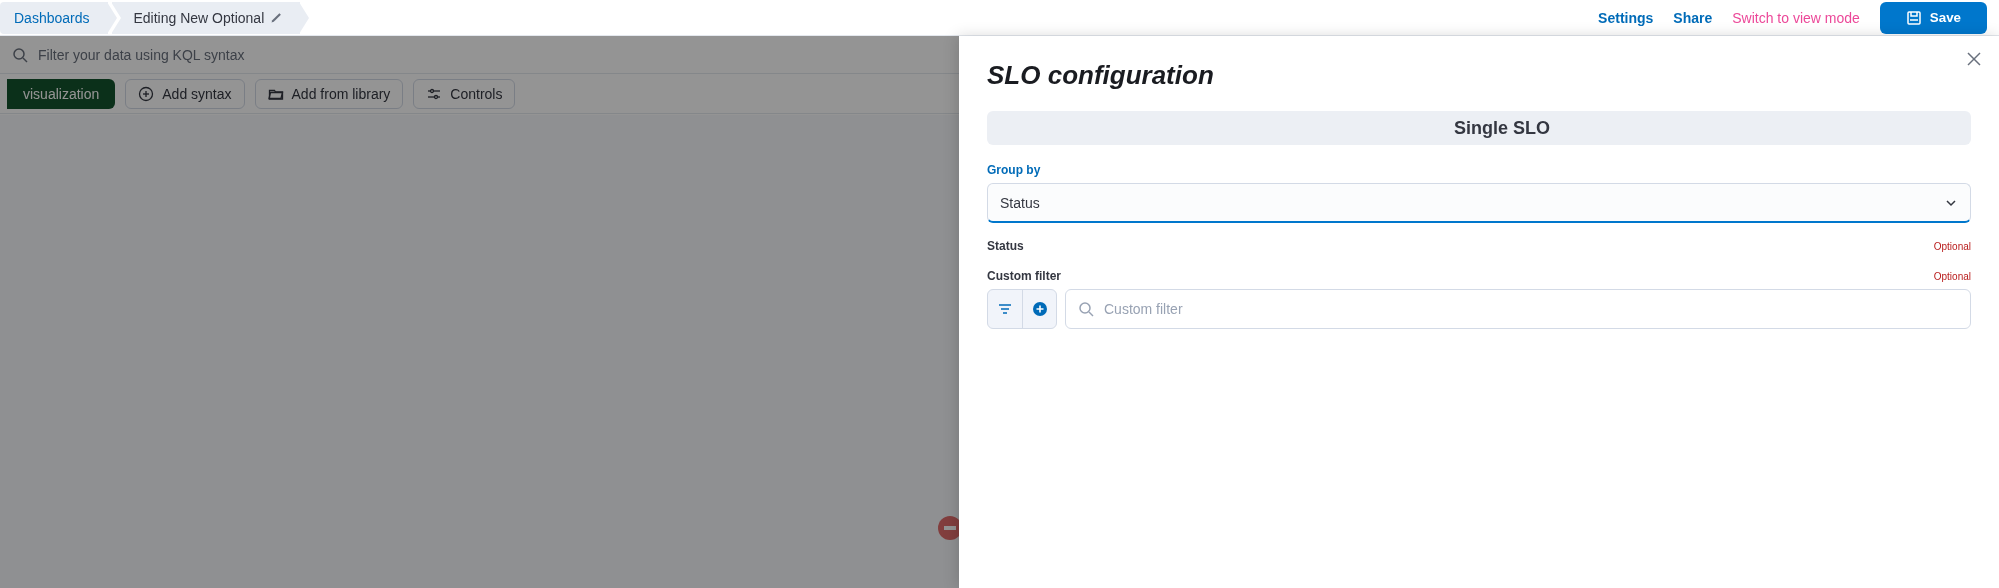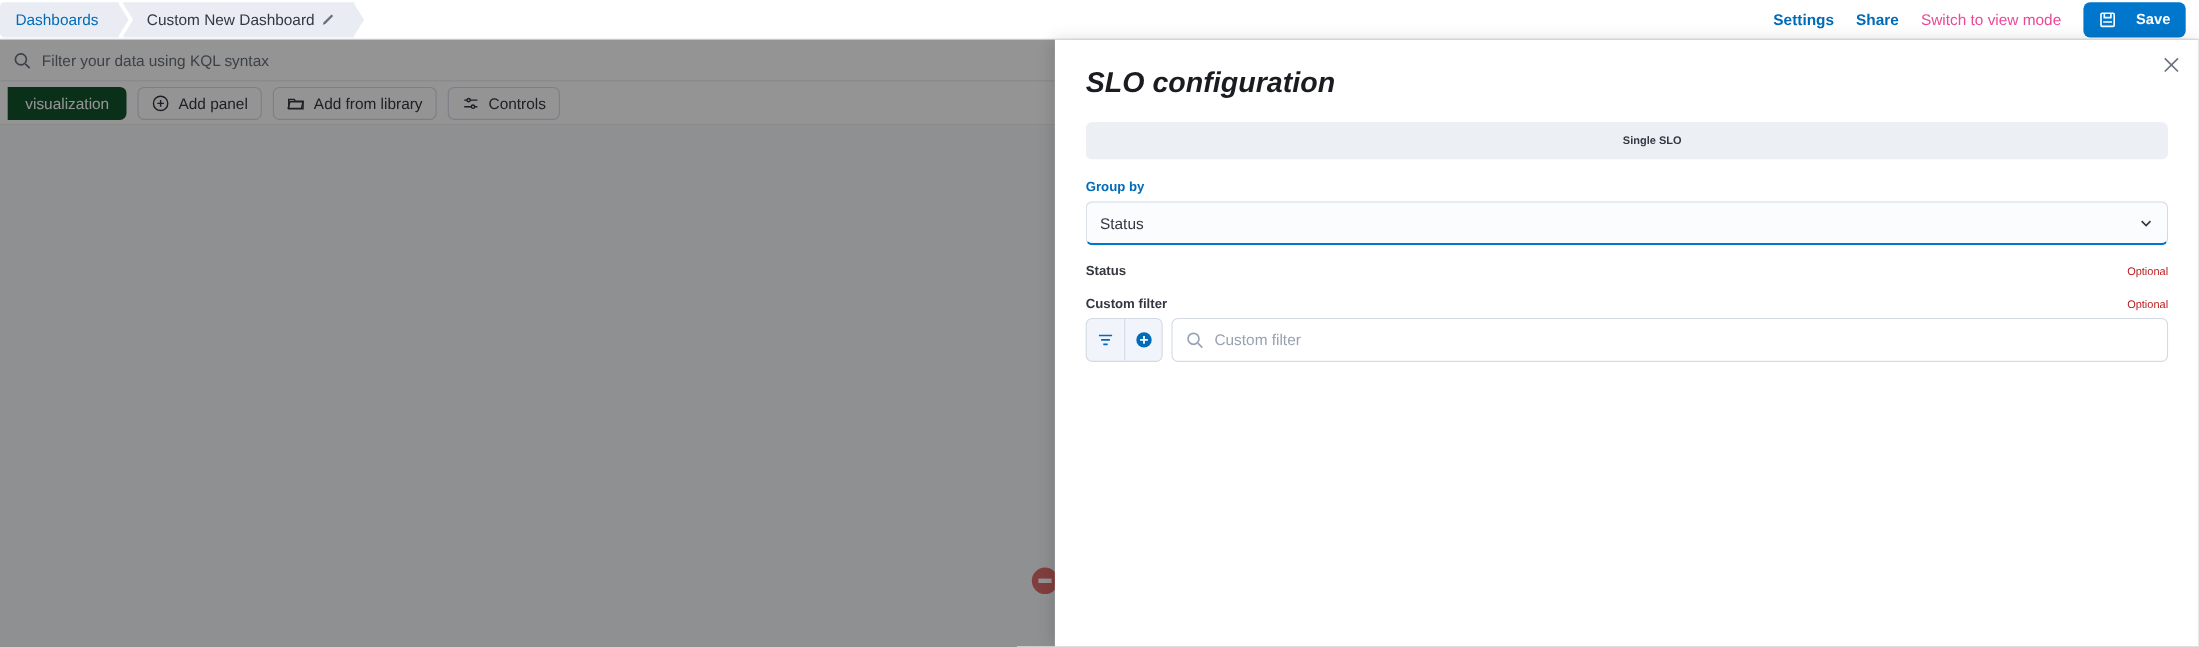--- a/index.html
+++ b/index.html
@@ -13,21 +13,21 @@
   .bc-first { background: #e9edf3; color: #006bb8; border-radius: 4px 0 0 4px; align-items: center; }
   .bc-first::after { content: ""; position: absolute; right: -9px; top: 0; width: 0; height: 0; border-top: 16px solid transparent; border-bottom: 16px solid transparent; border-left: 10px solid #e9edf3; z-index: 2; }
   .bc-second { background: #e9edf3; color: #343741; margin-left: 4px; padding-left: 22px; display: flex; align-items: center; gap: 6px; }
   .bc-second::before { content: ""; position: absolute; left: -1px; top: 0; width: 0; height: 0; border-top: 16px solid transparent; border-bottom: 16px solid transparent; border-left: 10px solid #fff; z-index: 1; }
   .bc-second::after { content: ""; position: absolute; right: -9px; top: 0; width: 0; height: 0; border-top: 16px solid transparent; border-bottom: 16px solid transparent; border-left: 10px solid #e9edf3; }
   .pencil { fill: #69707d; }
 
   .top-actions { display: flex; align-items: center; gap: 20px; }
   .top-link { color: #006bb8; font-weight: 600; cursor: pointer; }
   .top-link.disabled { color: #ec4899; cursor: default; font-weight: 400; }
-  .save-btn { background: #07c; color: #fff; border: none; border-radius: 6px; height: 32px; padding: 0 14px; display: flex; align-items: center; gap: 18px; font-weight: 600; cursor: pointer; }
+  .save-btn { background: #07c; color: #fff; border: none; border-radius: 6px; height: 32px; padding: 0 26px; display: flex; align-items: center; gap: 8px; font-weight: 600; cursor: pointer; }
   .save-btn svg { stroke: #fff; }
 
   
   .filter-row { height: 38px; border-bottom: 1px solid #e4e8ee; display: flex; align-items: center; padding: 0 12px; gap: 10px; }
   .filter-input-wrap { flex: 1; display: flex; align-items: center; gap: 10px; }
   .filter-input { border: none; outline: none; width: 100%; font-size: 14px; color: #343741; background: transparent; }
   .filter-input::placeholder { color: #69707d; }
 
   
   .toolbar { height: 40px; border-bottom: 1px solid #e4e8ee; display: flex; align-items: center; padding: 0 8px; gap: 10px; }
@@ -39,21 +39,21 @@
   .illus { position: absolute; bottom: 0; left: 50%; transform: translateX(-50%); }
 
   
   .dim { position: absolute; top: 36px; left: 0; right: 0; bottom: 0; background: rgba(0,0,0,0.42); }
 
   
   .flyout { position: absolute; top: 36px; right: 0; bottom: 0; width: 1040px; background: #fff; box-shadow: -2px 0 14px rgba(0,0,0,0.15); padding: 24px 28px 0; overflow: auto; }
   .close-x { position: absolute; top: 10px; right: 12px; cursor: pointer; color: #69707d; padding: 6px; }
   .flyout h2 { font-size: 26px; font-weight: 700; margin-bottom: 20px; font-style: italic; }
   .segmented { display: flex; border-radius: 6px; overflow: hidden; margin-bottom: 18px; }
-  .seg { flex: 1; height: 34px; display: flex; align-items: center; justify-content: center; font-size: 10px; font-weight: 600; cursor: pointer; padding-left: 46px; }
+  .seg { flex: 1; height: 34px; display: flex; align-items: center; justify-content: center; font-size: 18px; font-weight: 600; cursor: pointer; padding-left: 46px; }
   .seg.inactive { background: #eceff4; color: #343741; }
   .seg.active { background: #69707d; color: #fff; }
 
   .form-row { margin-bottom: 16px; }
   .label-row { display: flex; justify-content: space-between; align-items: baseline; margin-bottom: 6px; }
   .form-label { font-size: 12px; font-weight: 700; color: #343741; }
   .form-label.accent { color: #006bb8; }
   .optional { font-size: 10px; color: #b91c1c; }
 
   .select-box { height: 40px; border: 1px solid #d3dae6; border-radius: 6px; display: flex; align-items: center; justify-content: space-between; padding: 0 12px; cursor: pointer; background: #fbfcfd; }
@@ -75,21 +75,21 @@
 <body>
 
 <div class="app">
 
   <div class="topbar">
     <div class="breadcrumbs">
       <div class="bc bc-first">
         <span>Dashboards</span>
       </div>
       <div class="bc bc-second">
-        <span>Custom New Dashboard</span>
+        <span>Editing New Optional</span>
         <svg class="icon pencil" width="12" height="12" viewBox="0 0 16 16">
             <path d="M12.5 1.5l2 2L5 13l-3 1 1-3 9.5-9.5z"></path>
           </svg>
       </div>
     </div>
     <div class="top-actions">
       <span class="top-link">Settings</span>
       <span class="top-link">Share</span>
       <span class="top-link disabled">Switch to view mode</span>
       <button class="save-btn">
@@ -116,21 +116,21 @@
   <div class="toolbar">
     <div class="vis-pill">
       <span>visualization</span>
     </div>
     <button class="tool-btn">
       <svg class="icon" width="16" height="16" viewBox="0 0 16 16" fill="none" stroke="#343741" stroke-width="1.3">
           <circle cx="8" cy="8" r="6.5"></circle>
           <line x1="8" y1="5" x2="8" y2="11"></line>
           <line x1="5" y1="8" x2="11" y2="8"></line>
         </svg>
-      <span>Add panel</span>
+      <span>Add syntax</span>
     </button>
     <button class="tool-btn">
       <svg class="icon" width="16" height="16" viewBox="0 0 16 16" fill="none" stroke="#343741" stroke-width="1.3">
           <path d="M1.5 4.5h5l1 1.5h7v7h-13z"></path>
           <path d="M2.5 6.5h12l-1.5 6h-12z"></path>
         </svg>
       <span>Add from library</span>
     </button>
     <button class="tool-btn">
       <svg class="icon" width="16" height="16" viewBox="0 0 16 16" fill="none" stroke="#343741" stroke-width="1.3">

